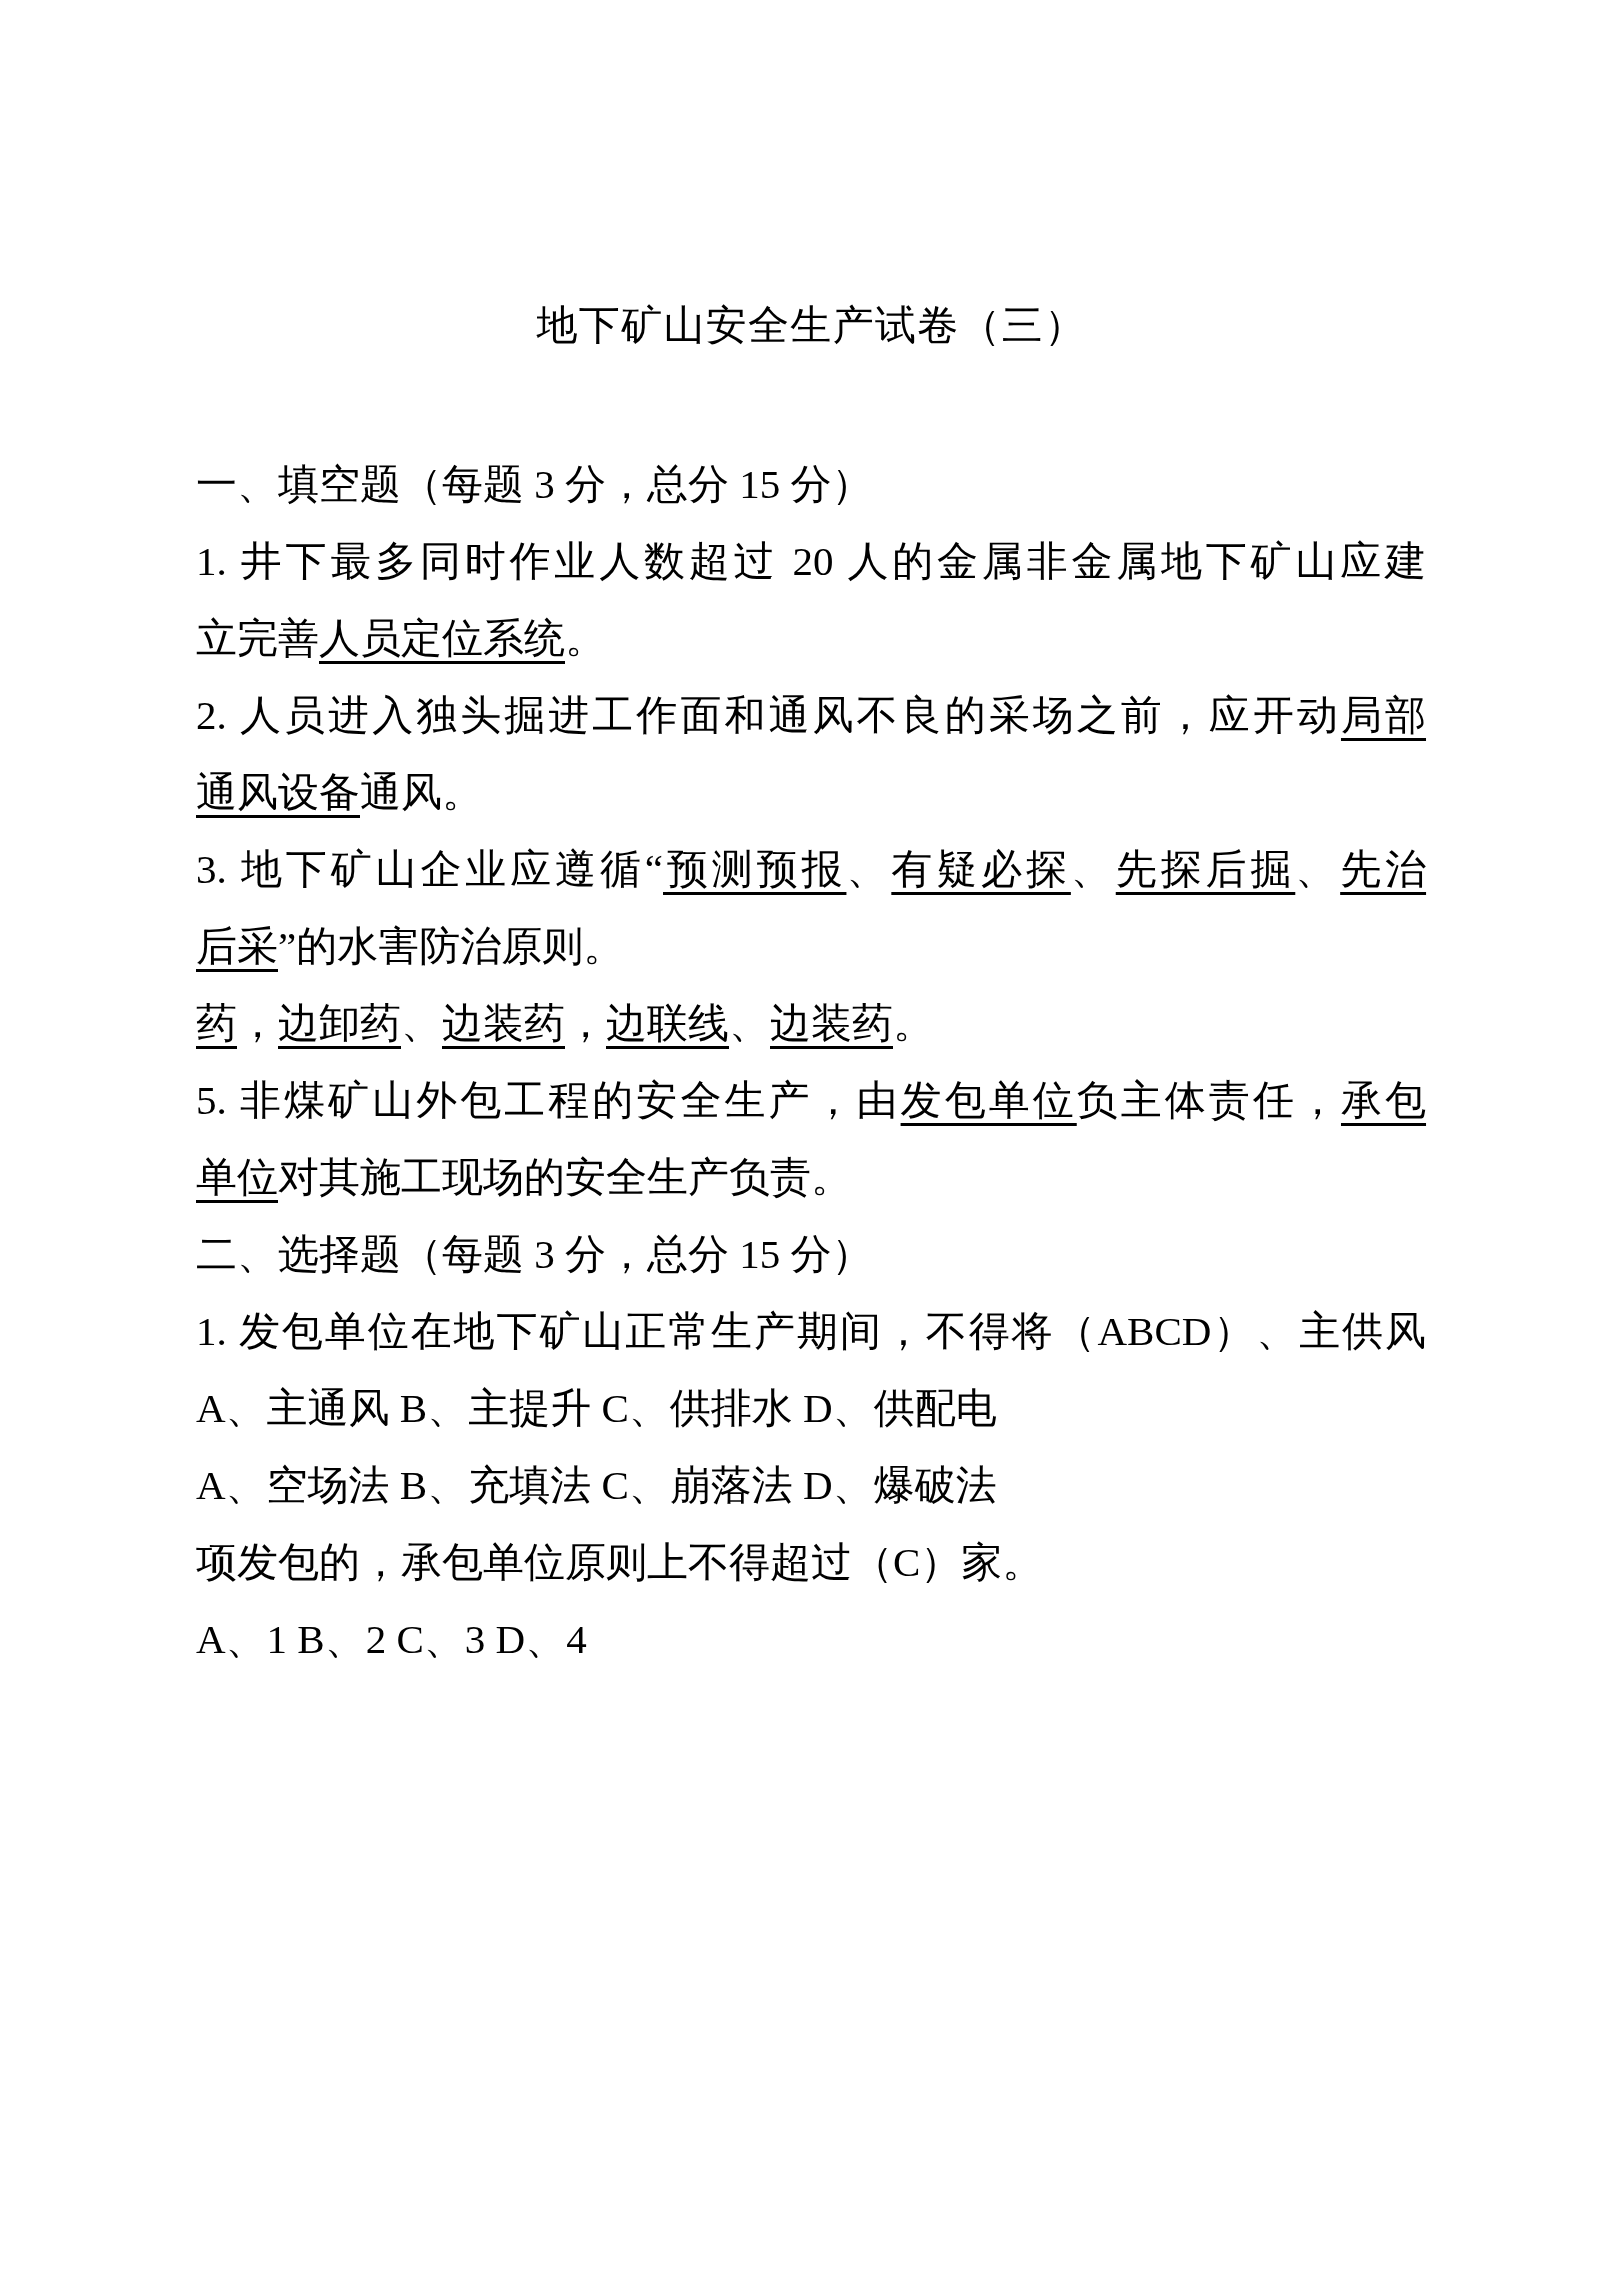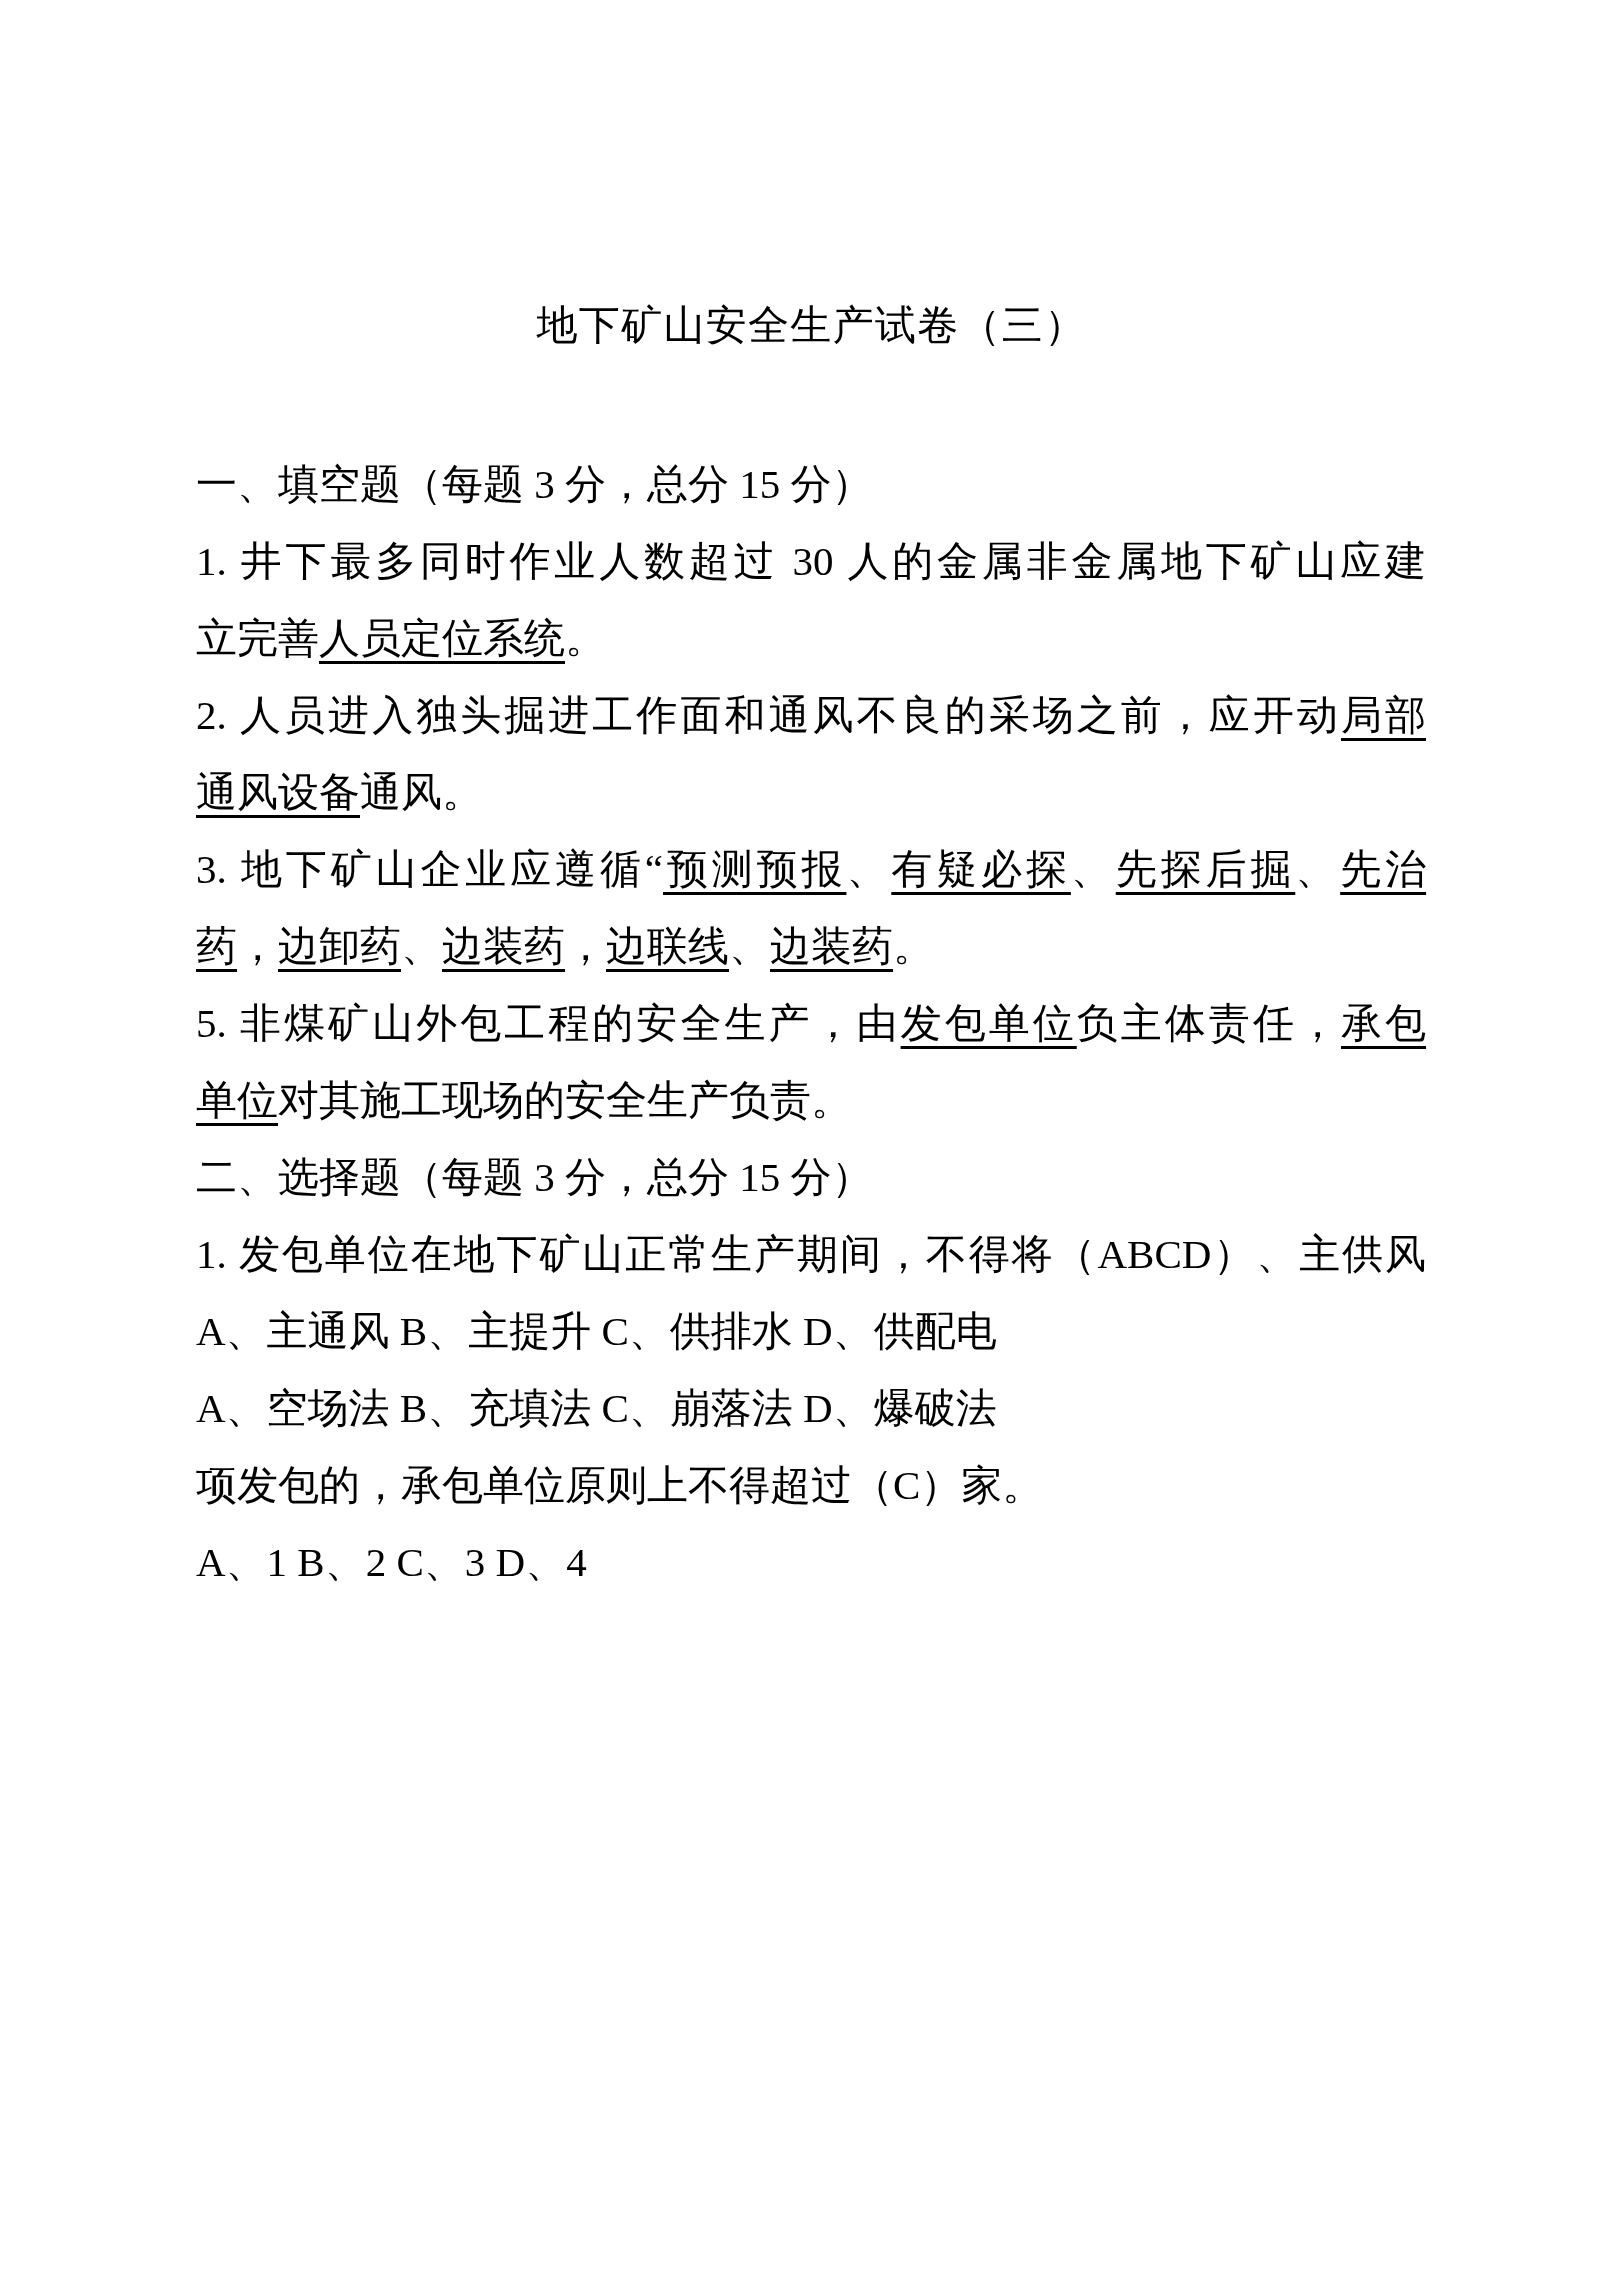--- a/index.html
+++ b/index.html
@@ -49,30 +49,31 @@
 <body>
 
 <div class="page">
 
   <div class="doc-title">地下矿山安全生产试卷（三）</div>
 
   <div class="content">
 
     <div class="line"><span>一、填空题（每题 3 分，总分 15 分）</span></div>
 
-    <div class="line stretch"><span>1. 井下最多同时作业人数超过 30 人的金属非金属地下矿山应建</span></div>
+    <div class="line stretch"><span>1. 井下最多同时作业人数超过 20 人的金属非金属地下矿山应建</span></div>
 
     <div class="line"><span>立完善</span><span class="u">人员定位系统</span><span>。</span></div>
 
     <div class="line stretch"><span>2. 人员进入独头掘进工作面和通风不良的采场之前，应开动</span><span class="u">局部</span></div>
 
     <div class="line"><span class="u">通风设备</span><span>通风。</span></div>
 
     <div class="line stretch"><span>3. 地下矿山企业应遵循“</span><span class="u">预测预报</span><span>、</span><span class="u">有疑必探</span><span>、</span><span class="u">先探后掘</span><span>、</span><span class="u">先治</span></div>
 
+    <div class="line"><span class="u">后采</span><span>”的水害防治原则。</span></div>
 
 
     <div class="line"><span class="u">药</span><span>，</span><span class="u">边卸药</span><span>、</span><span class="u">边装药</span><span>，</span><span class="u">边联线</span><span>、</span><span class="u">边装药</span><span>。</span></div>
 
     <div class="line stretch"><span>5. 非煤矿山外包工程的安全生产，由</span><span class="u">发包单位</span><span>负主体责任，</span><span class="u">承包</span></div>
 
     <div class="line"><span class="u">单位</span><span>对其施工现场的安全生产负责。</span></div>
 
     <div class="line"><span>二、选择题（每题 3 分，总分 15 分）</span></div>
 

